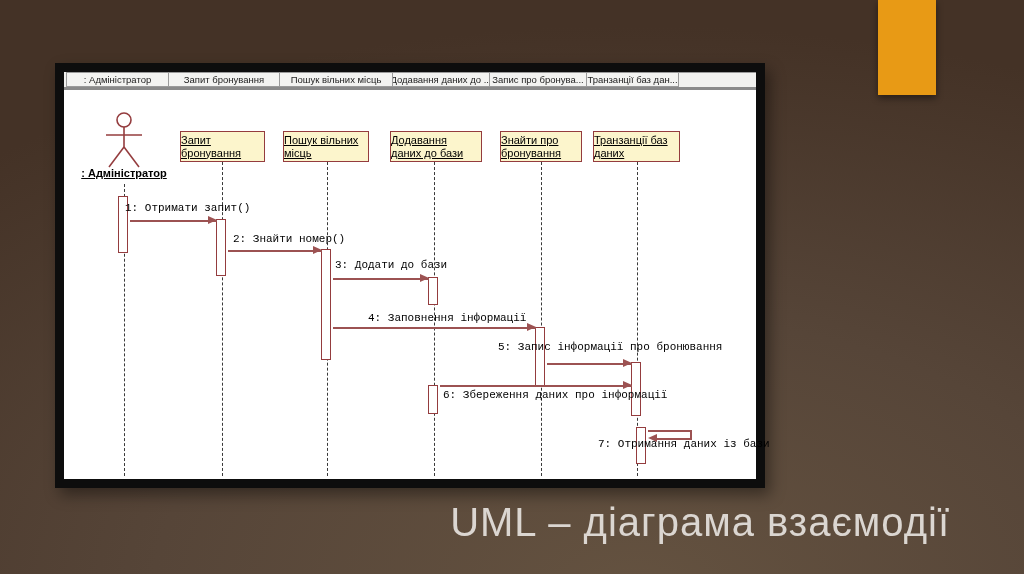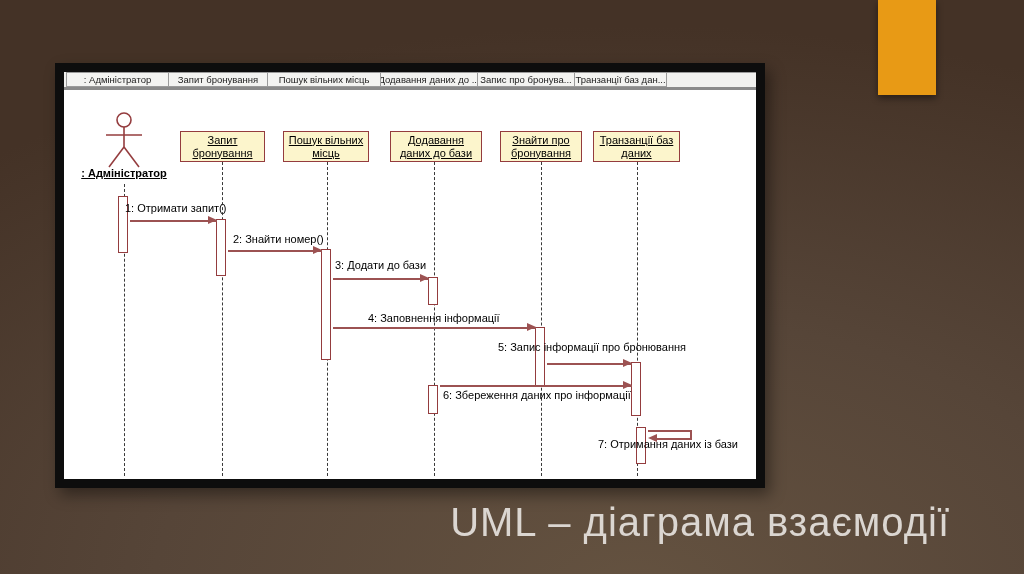--- a/index.html
+++ b/index.html
@@ -36,61 +36,61 @@
     border:1px solid #9a9a9a; margin-right:-1px; background:#f3f3f1;
     font-size:9.5px; color:#1c1c1c; display:flex; align-items:center; justify-content:center;
     white-space:nowrap; overflow:hidden; box-sizing:border-box;
   }
   .hdr-fill{ flex:1; border-top:1px solid #9a9a9a; }
 
   
   .head-box{
     position:absolute; top:59px; height:31px; box-sizing:border-box;
     background: var(--box_fill, #FCF5CC); border:1.5px solid var(--box_border, #943C3E);
-    font-size:11px; line-height:13px; text-align:center; color:#000;
+    font-size:11px; line-height:13px; text-align:left; color:#000;
     display:flex; flex-direction:column; justify-content:center;
   }
   .head-box span{ text-decoration:underline; white-space:nowrap; }
 
   .lifeline{ position:absolute; width:0; border-left:1px dashed #3a3a3a; }
 
   .bar{
     position:absolute; width:8px; background:#ffffff;
     border:1.5px solid var(--box_border, #943C3E); box-sizing:content-box;
   }
 
   .msg-line{ position:absolute; height:0; border-top:2px solid var(--line, #9C5252); }
   .msg-vert{ position:absolute; width:0; border-left:2px solid var(--line, #9C5252); }
   .arrow-r{ position:absolute; width:0; height:0;
     border-left:9px solid var(--line, #9C5252);
     border-top:4.5px solid transparent; border-bottom:4.5px solid transparent; }
   .arrow-l{ position:absolute; width:0; height:0;
     border-right:9px solid var(--line, #9C5252);
     border-top:4.5px solid transparent; border-bottom:4.5px solid transparent; }
-  .msg-label{ position:absolute; font-size:11px; color:#000; white-space:nowrap; }
+  .msg-label{ position:absolute; font-size:11px; color:#000; white-space:nowrap;font-family:Liberation Mono, monospace; }
 
   .actor-label{
     position:absolute; left:10px; top:95px; width:100px; text-align:center;
     font-size:11px; font-weight:bold; color:#000;
   }
   .actor-label span{ text-decoration:underline; }
 </style>
 </head>
 <body>
 
 <div class="slide">
 
   <div class="accent-rect"></div>
 
   <div class="panel">
     <div class="panel-inner">
 
       <div class="hdr">
         <div class="hdr-tab" style="width:103px">: Адміністратор</div>
-        <div class="hdr-tab" style="width:100px">Запит бронування</div>
+        <div class="hdr-tab" style="width:112px">Запит бронування</div>
         <div class="hdr-tab" style="width:114px">Пошук вільних місць</div>
         <div class="hdr-tab" style="width:98px">Додавання даних до ...</div>
         <div class="hdr-tab" style="width:98px">Запис про бронува...</div>
         <div class="hdr-tab" style="width:93px">Транзанції баз дан...</div>
         <div class="hdr-fill"></div>
       </div>
 
       <svg width="44" height="56" viewBox="0 0 44 56" style="position:absolute;left:38px;top:40px;">
         <circle cx="22" cy="8" r="7" fill="none" stroke="#943C3E" stroke-width="1.6"></circle>
         <line x1="22" y1="15" x2="22" y2="35" stroke="#943C3E" stroke-width="1.6"></line>

